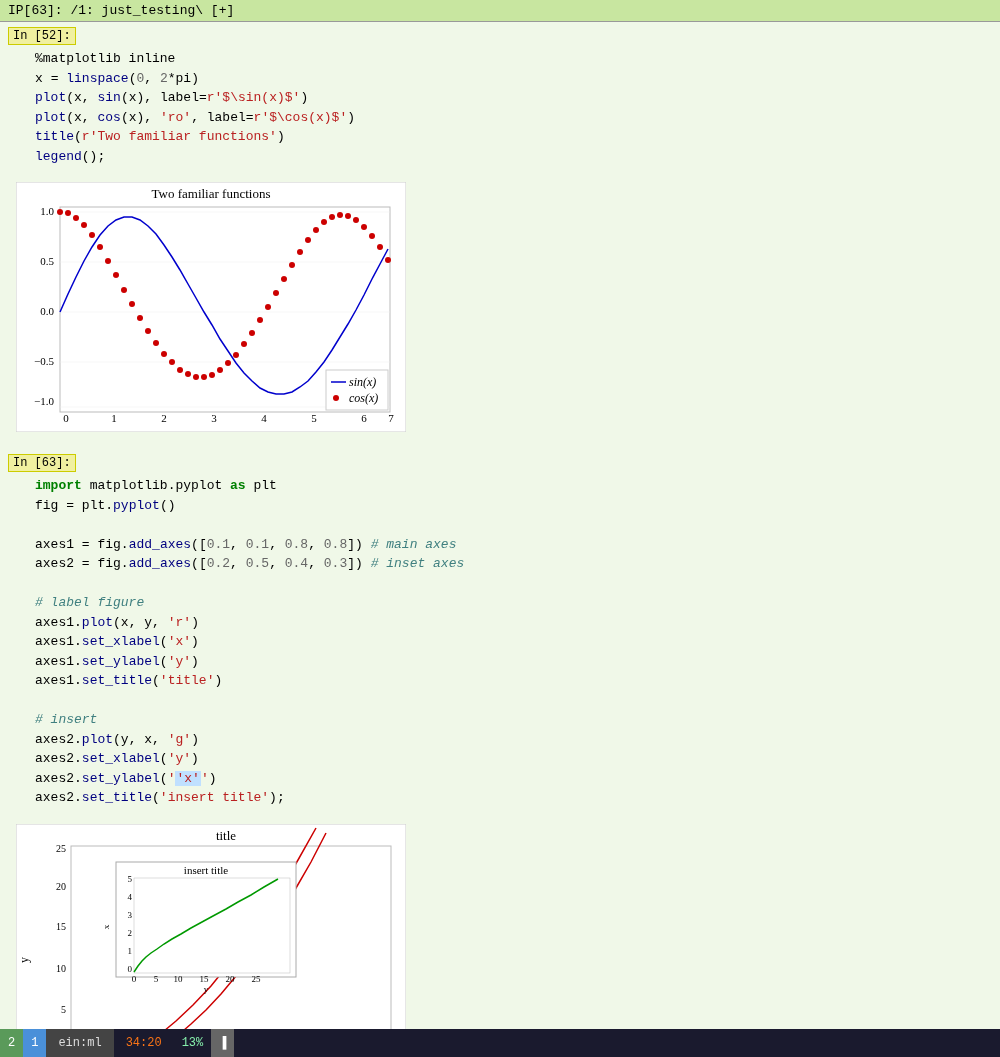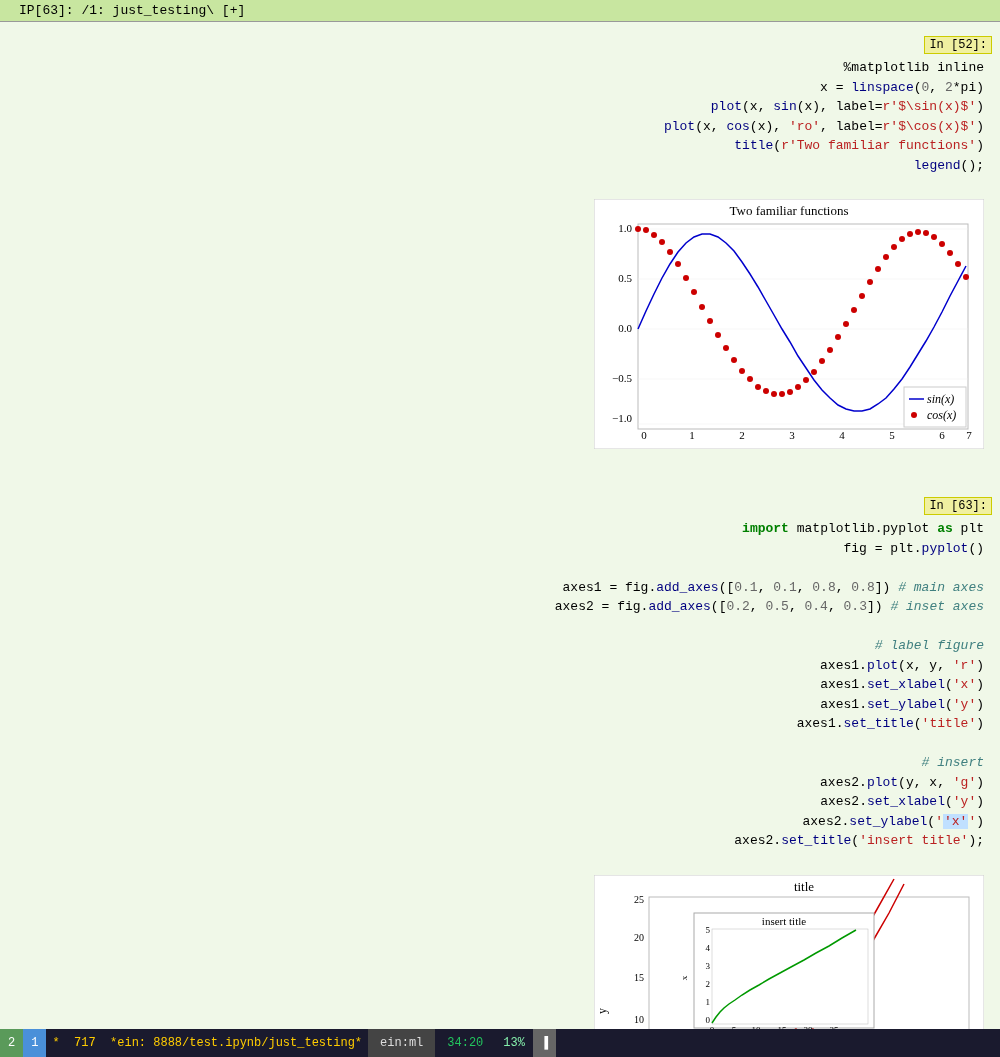--- a/index.html
+++ b/index.html
@@ -10,59 +10,59 @@
       font-family: 'Courier New', monospace;
       font-size: 13px;
       overflow: hidden;
       position: relative;
     }
 
     
     #title-bar {
       background: #c8e6a0;
       border-bottom: 1px solid #999;
-      padding: 2px 19px;
+      padding: 2px 8px;
       font-size: 13px;
       color: #000;
       height: 22px;
       display: flex;
       align-items: center;
     }
 
     
     #notebook {
       background: #f0f8e8;
       width: 100%;
       height: calc(100% - 22px - 28px);
       overflow-y: auto;
       overflow-x: hidden;
     }
 
     
     .cell {
       width: 100%;
-      padding: 10px 0;
-      text-align: right;
+      padding: 1px 0;
     }
 
     .cell-in-label {
       display: inline-block;
       background: #f0f0a0;
       border: 1px solid #cccc00;
       padding: 1px 4px;
       font-size: 12px;
       color: #000;
       margin: 4px 8px 2px 8px;
     }
 
     .cell-code {
       padding: 2px 16px 4px 16px;
       line-height: 1.5;
       white-space: pre;
       color: #000;
+      margin-left: 19px;
     }
 
     .cell-output {
       padding: 2px 16px;
       white-space: pre;
       color: #555;
       font-size: 12px;
       line-height: 1.5;
     }
 
@@ -71,21 +71,21 @@
     .fn { color: #000080; } 
     .str { color: #ba2121; } 
     .cmt { color: #408080; font-style: italic; font-family: Liberation Mono, monospace; } 
     .num { color: #666; }
     .punc { color: #000; }
     .var { color: #000; }
     .magic { color: #000; }
 
     
     .chart-container {
-      margin: 20px 16px;
+      margin: 12px 16px;
       display: inline-block;
     }
 
     
     #status-bar {
       position: fixed;
       bottom: 0;
       width: 1000px;
       height: 28px;
       background: #1a1a2e;
@@ -121,21 +121,21 @@
     .status-mode {
       background: #444;
       padding: 12px 12px;
       height: 100%;
       display: flex;
       align-items: center;
       color: #ddd;
     }
     .status-pos {
       padding: 0 12px;
-      color: #22c55e;
+      color: #f97316;
     }
     .status-pct {
       padding: 0 8px;
       color: #86efac;
     }
     .status-scroll {
       background: #666;
       padding: 2px 8px;
       height: 100%;
       display: flex;
@@ -329,22 +329,17 @@
         <polyline fill="none" stroke="#009900" stroke-width="1.5" points="118,148 122,142 126,137 130,133 135,129 141,125 148,120 156,115 165,110 175,104 186,98 197,92 210,85 222,78 235,71 248,63 262,55"></polyline>
       </svg>
     </div>
   </div>
 
 </div>
 
 <div id="status-bar">
   <div class="status-cell-num2">2</div>
   <div class="status-cell-num">1</div>
-  <span class="status-modified">
-    <span>*</span>
-    &nbsp;<span>717</span>
-    &nbsp;<span>*ein: 8888/test.ipynb/just_testing*</span>
-  </span>
   <div class="status-mode">ein:ml</div>
   <div class="status-pos">34:20</div>
   <div class="status-pct">13%</div>
   <div class="status-scroll">▐</div>
 </div>
 
 </body></html>

